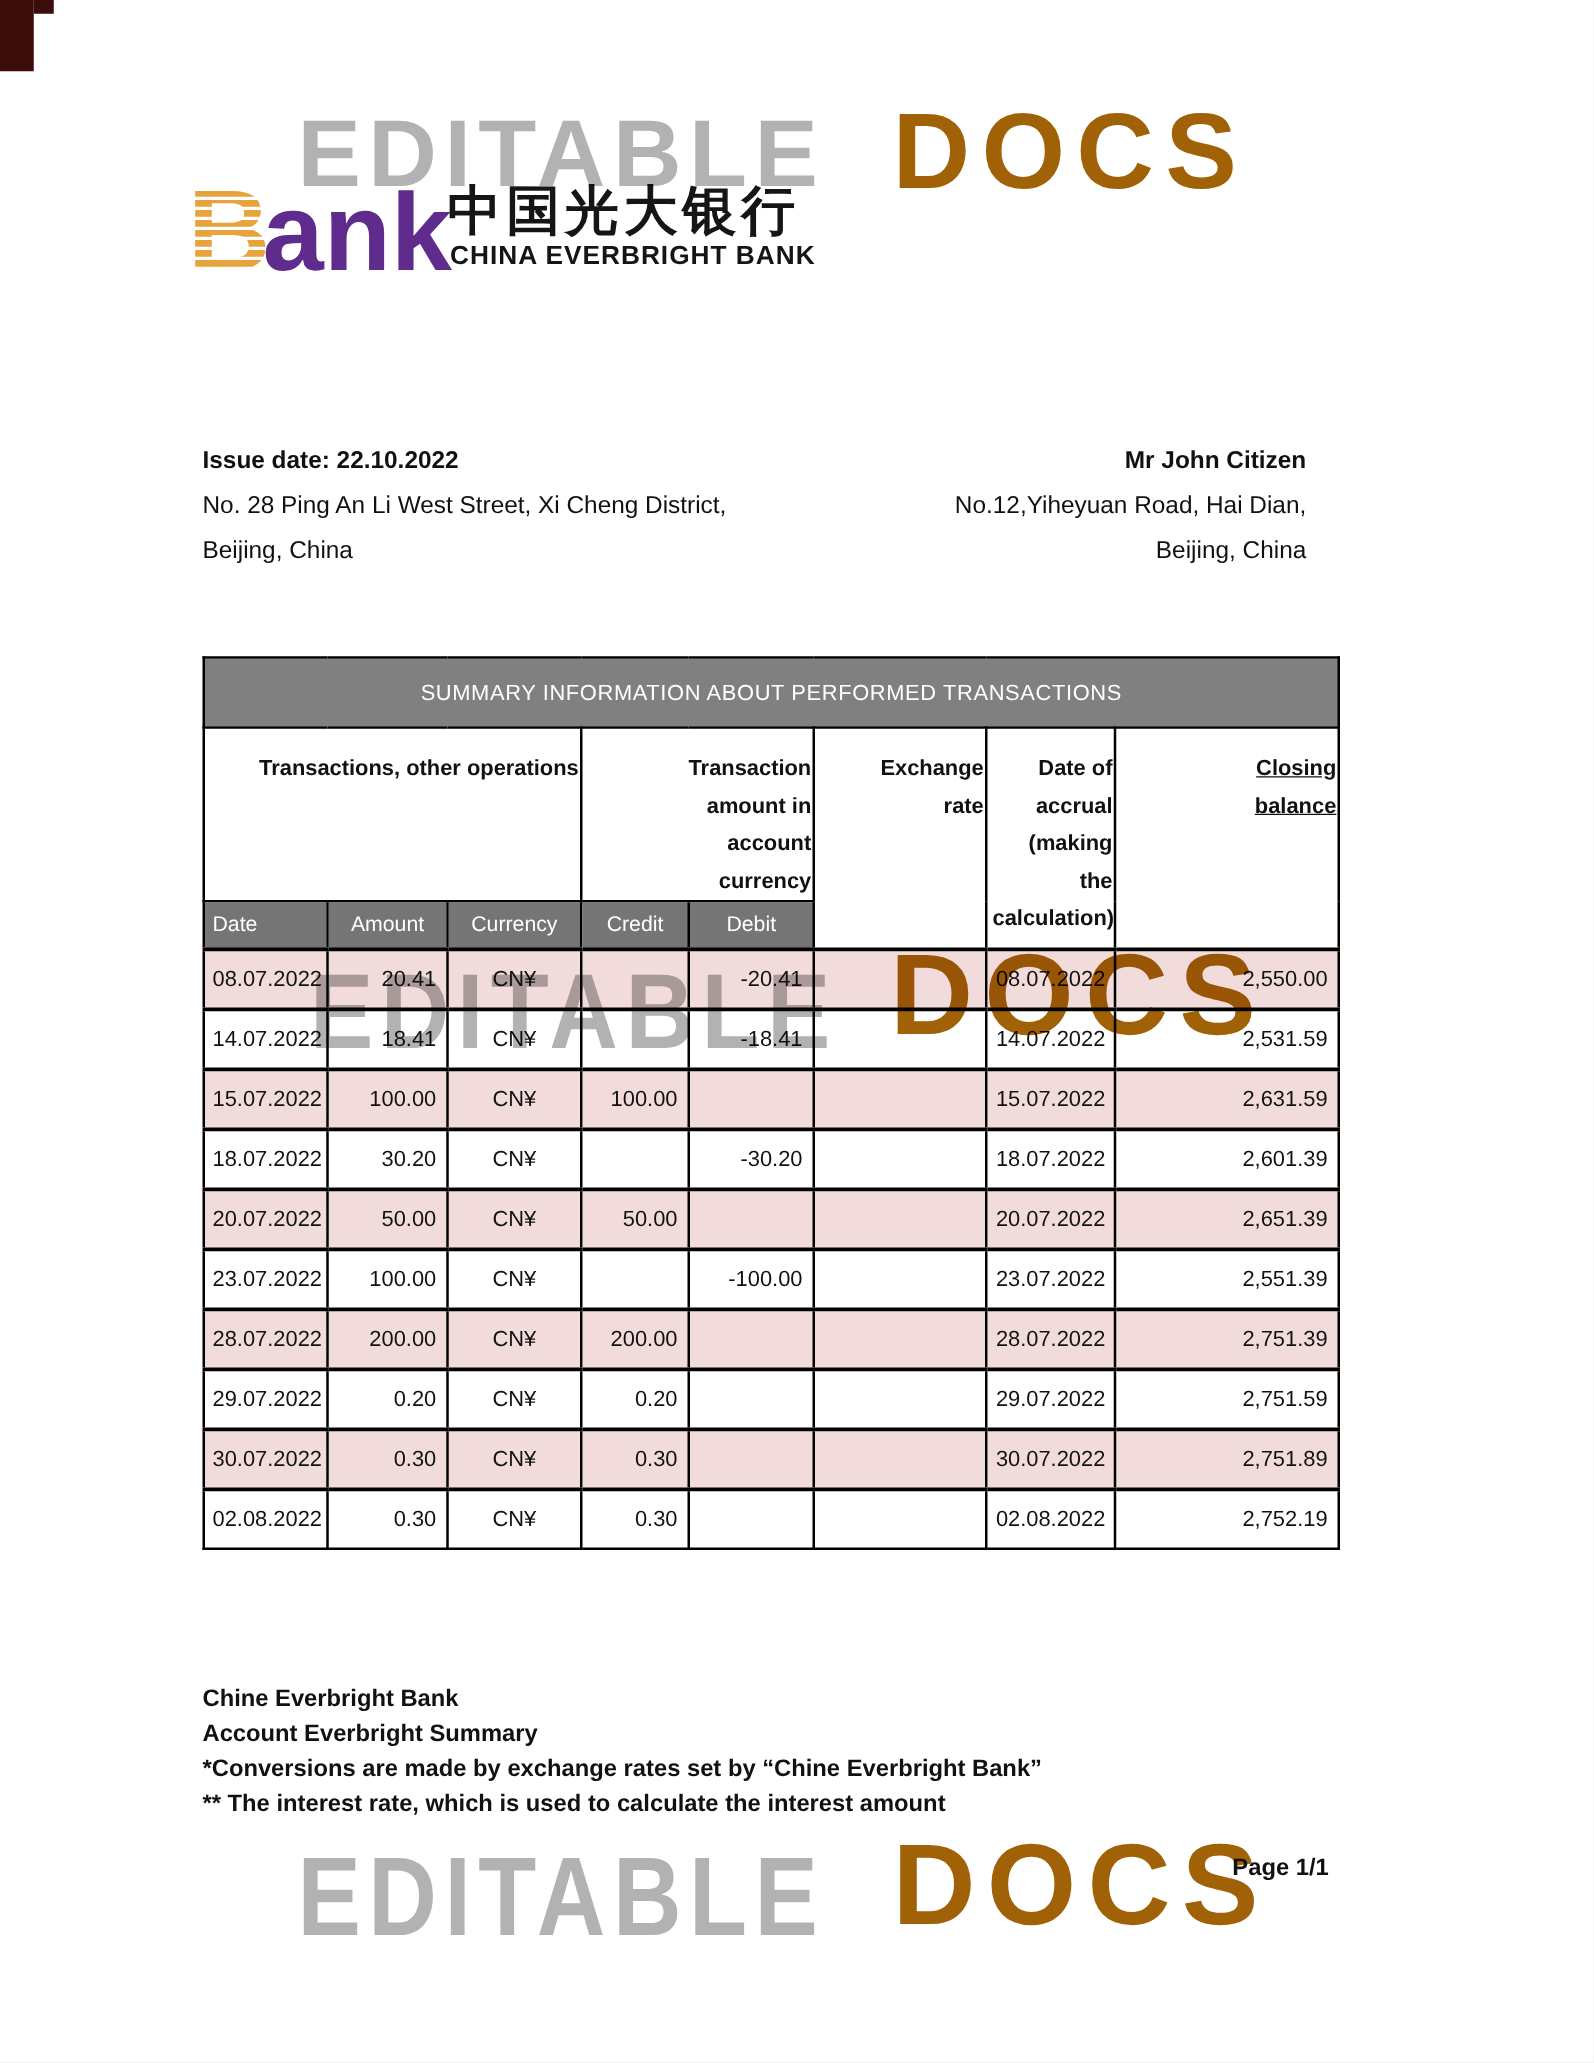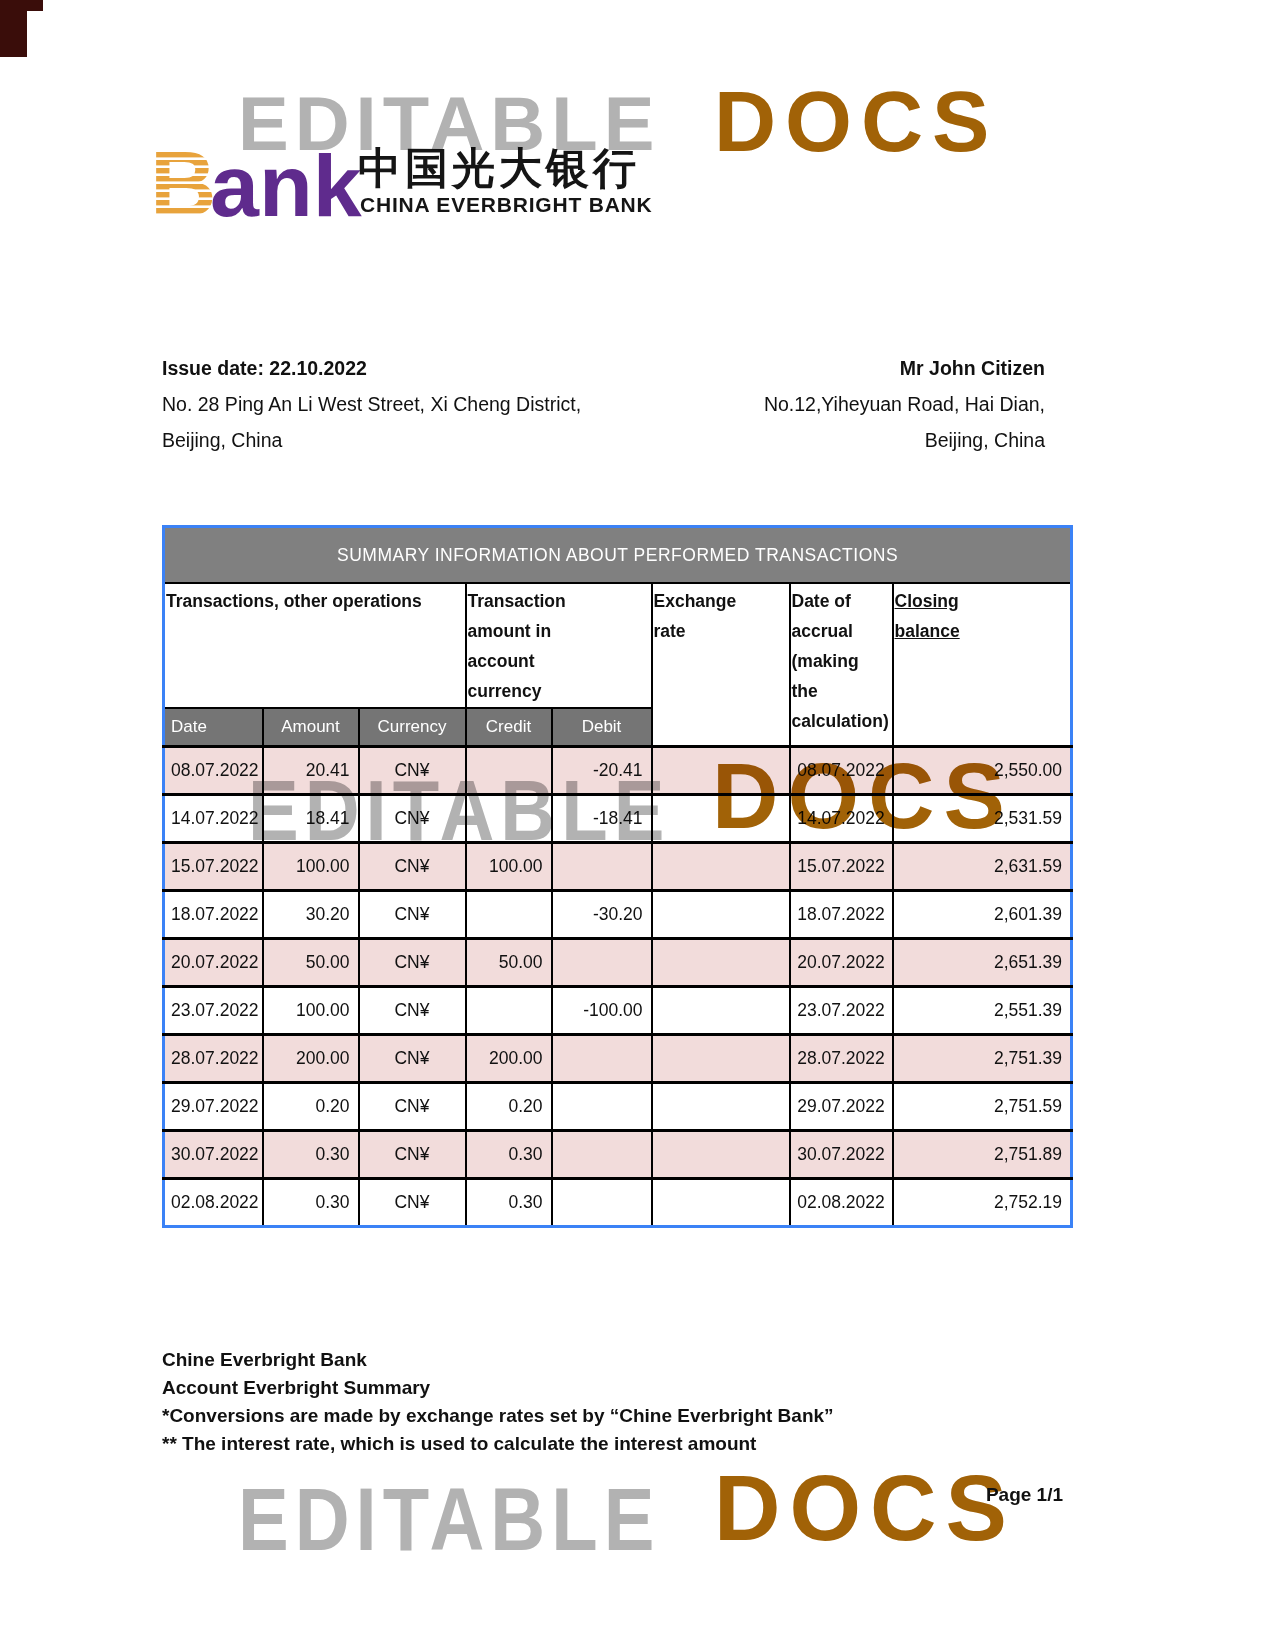--- a/index.html
+++ b/index.html
@@ -33,29 +33,29 @@
   .en-name{position:absolute;left:360px;top:193px;font-size:21px;font-weight:bold;letter-spacing:0.8px;color:#151515;z-index:2;}
 
   
   .issuer{position:absolute;left:162px;top:350px;font-size:19.5px;line-height:36px;}
   .issuer .b1{font-weight:bold;}
   .recipient{position:absolute;right:230px;top:350px;font-size:19.5px;line-height:36px;text-align:right;}
   .recipient .b1{font-weight:bold;}
 
   
   .tbl-wrap{position:absolute;left:162px;top:525px;z-index:1;}
-  table.stmt{border-collapse:collapse;table-layout:fixed;width:908px;border:3px solid #3b82f6;}
+  table.stmt{border-collapse:collapse;table-layout:fixed;width:908px;border:1px solid #3b82f6;}
   table.stmt td{border:2px solid #000;font-size:17.5px;overflow:hidden;}
   td.title-bar{
     background:#808080;color:#ffffff;text-align:center;
     font-size:21px;letter-spacing:0.5px;height:52px;vertical-align:middle;
   }
   td.ghead{
-    background:#ffffff;font-weight:bold;text-align:left;vertical-align:top;
-    padding-top:2px;line-height:30px;font-size:17px;
+    background:#ffffff;font-weight:bold;text-align:right;vertical-align:top;
+    padding-top:16px;line-height:30px;font-size:17px;
   }
   td.ghead .narrow{display:inline-block;}
   .w-exch{max-width:86px;}
   .w-accr{max-width:96px;}
   .w-clos{max-width:76px;text-decoration:underline;}
   tr.subhead td{
     background:#757575;color:#ffffff;height:34px;font-size:17px;
     text-align:center;vertical-align:middle;
   }
   tr.subhead td.first{text-align:left;padding-left:6px;margin-top:24px;}

